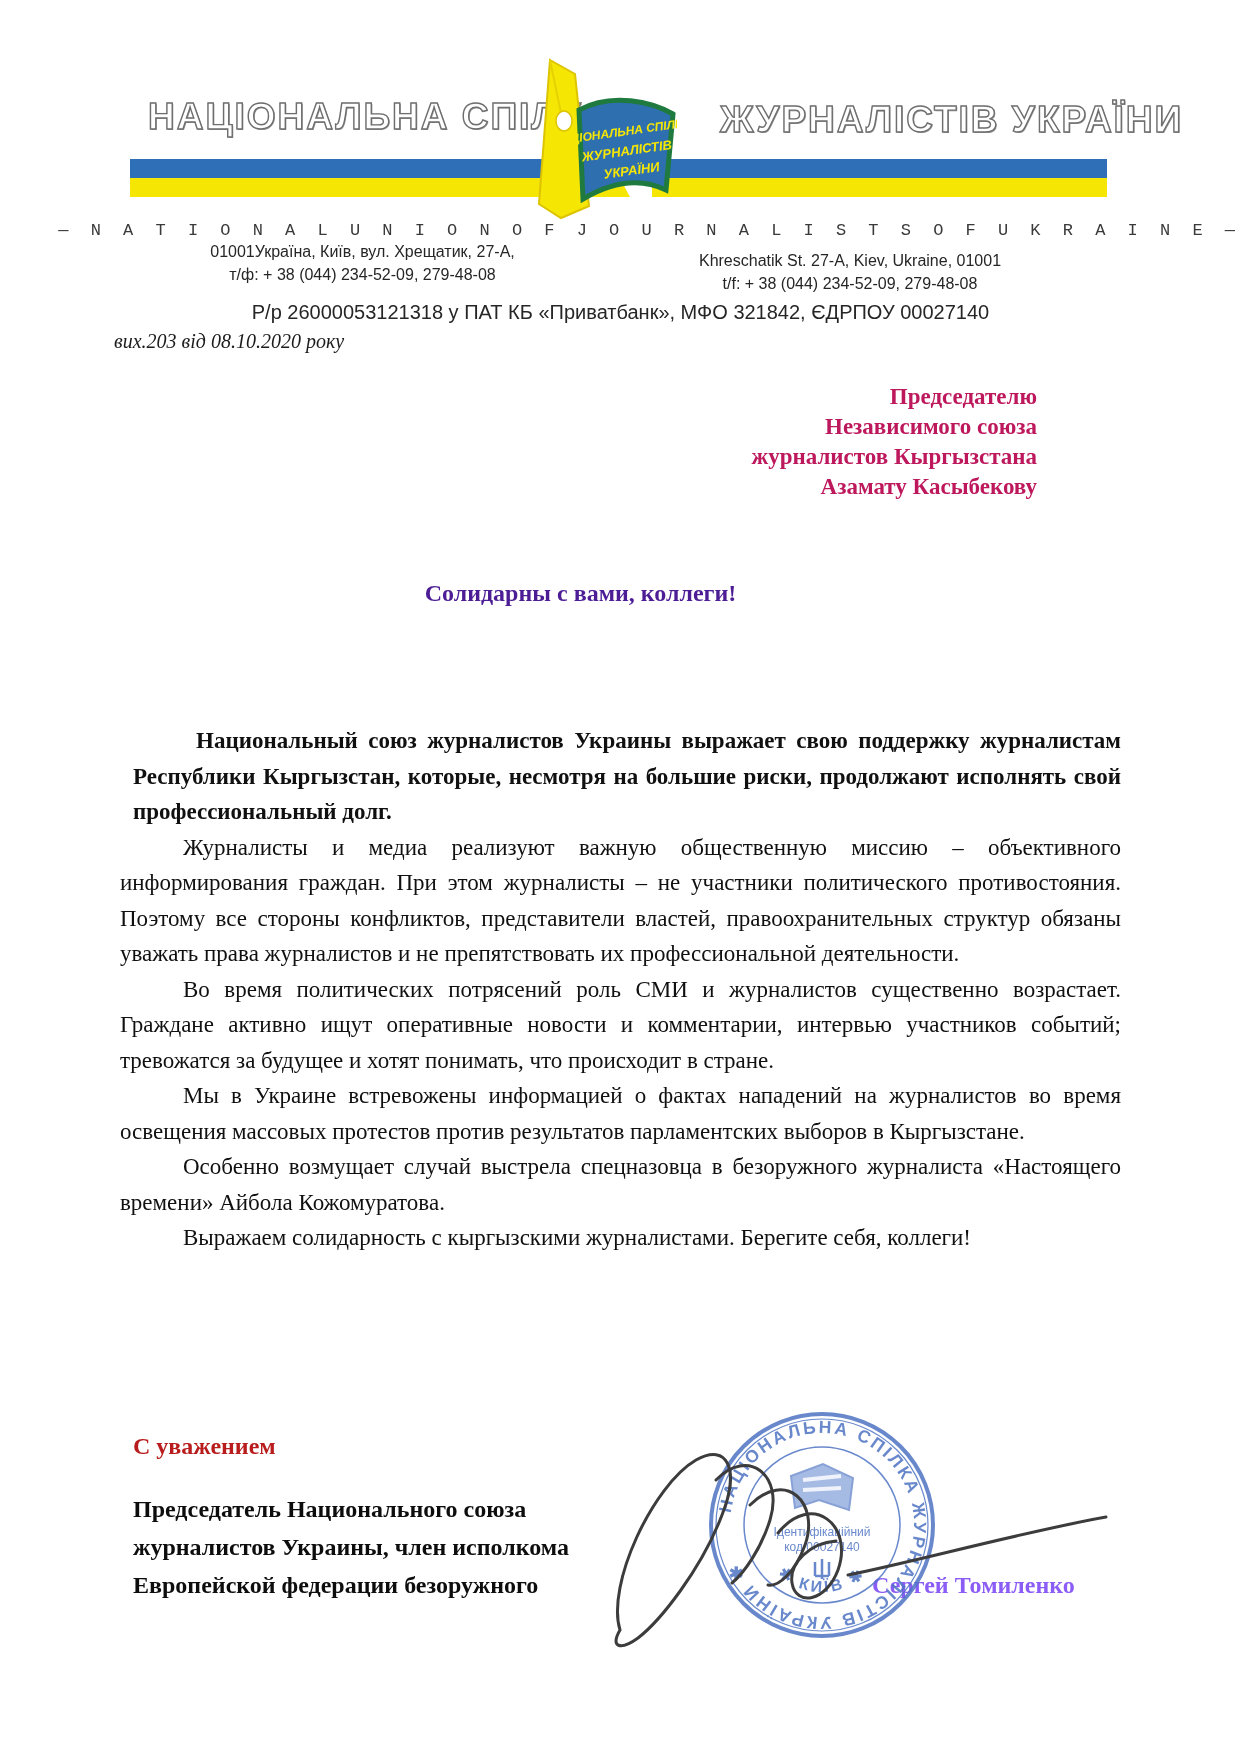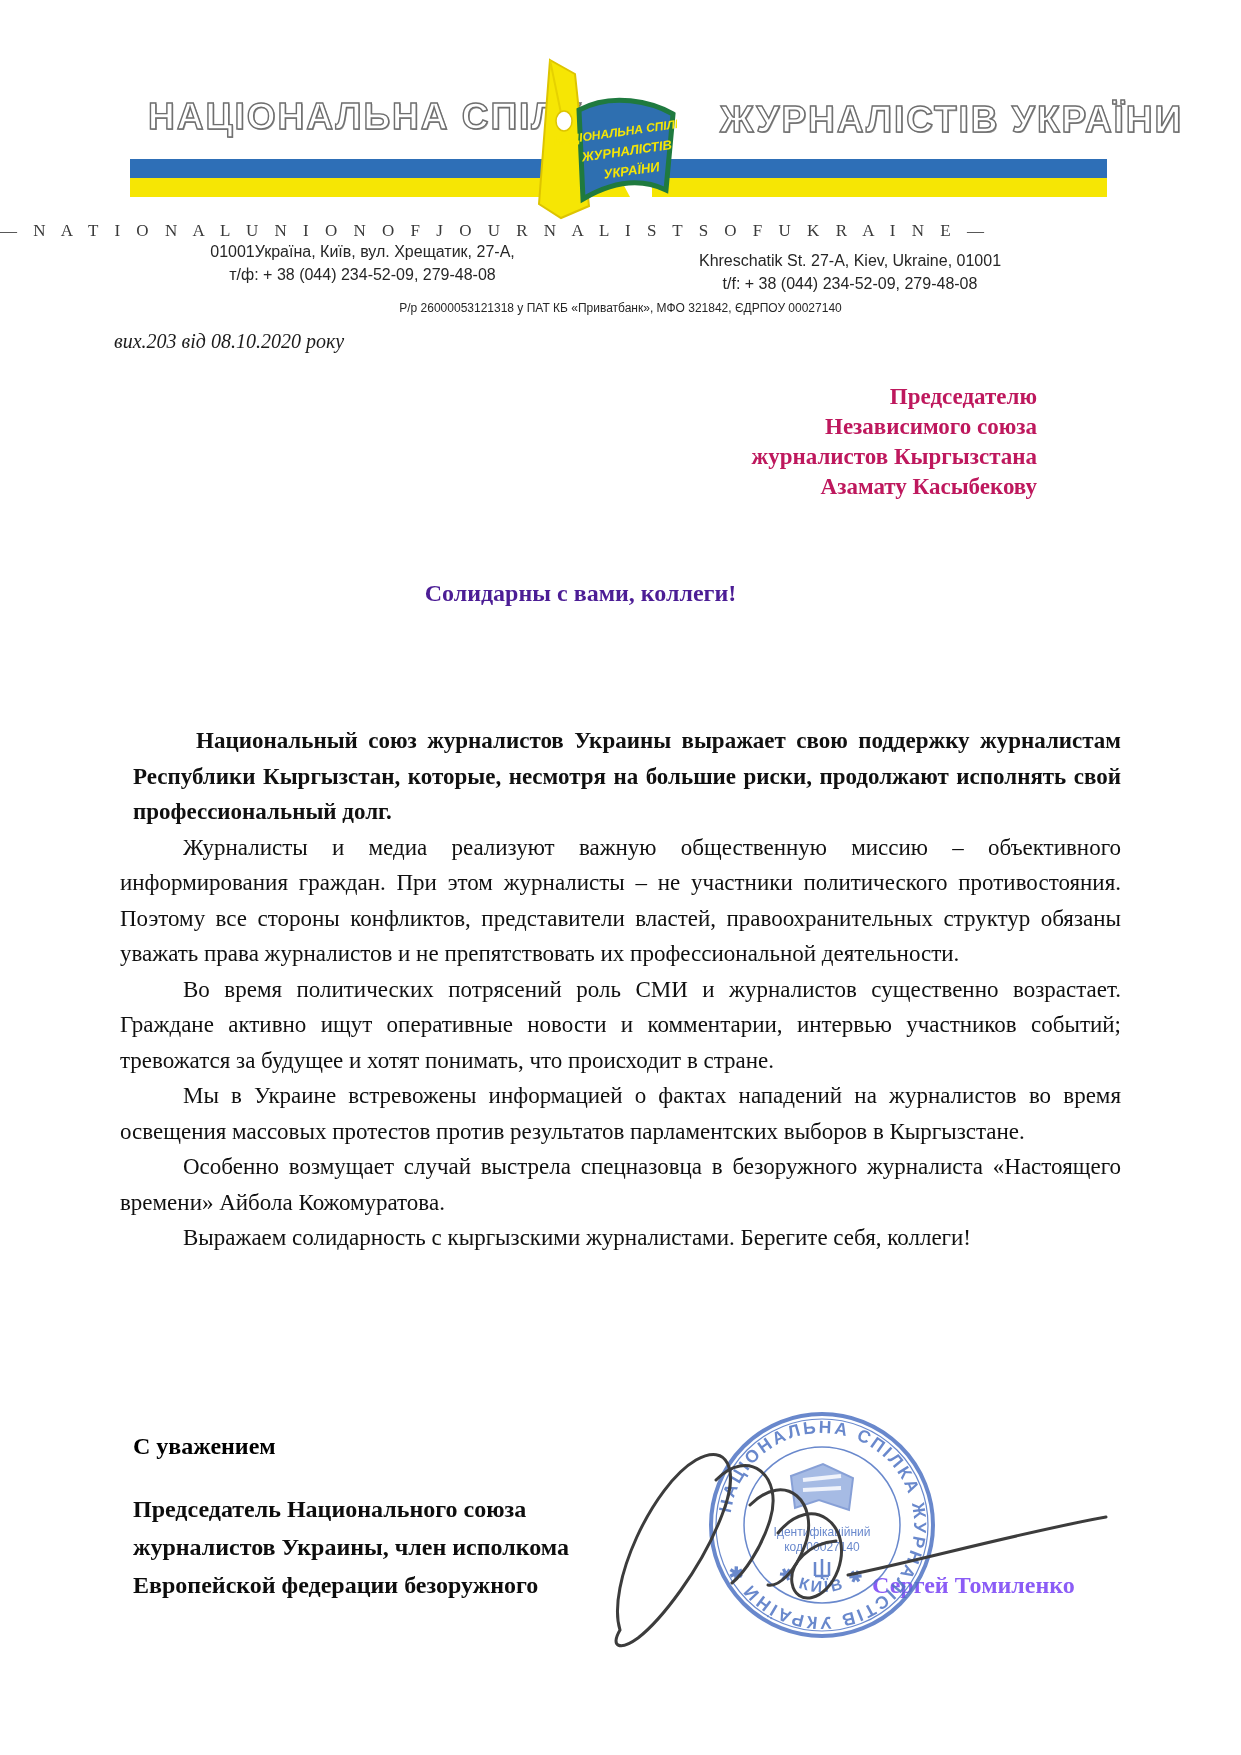--- a/index.html
+++ b/index.html
@@ -20,48 +20,48 @@
   .org-right{left:676px;top:99px;padding-left:44px;}
   .stripe{position:absolute;height:19px;}
   .stripe.blue{background:#2e6fb7;top:159px;}
   .stripe.yellow{background:#f6e604;top:178px;}
   .stripe.l-blue{left:130px;width:450px;clip-path:polygon(0 0,100% 0,96% 100%,0 100%);}
   .stripe.l-yellow{left:130px;width:500px;clip-path:polygon(0 0,98% 0,100% 100%,0 100%);}
   .stripe.r-blue{left:656px;width:451px;}
   .stripe.r-yellow{left:652px;width:455px;}
   .logo{position:absolute;left:487px;top:58px;}
   .org-en{
-    position:absolute;left:0;top:221px;width:100%;text-align:left;
-    font-family:Liberation Serif, serif;
+    position:absolute;left:0;top:221px;width:100%;text-align:right;
+    font-family:Liberation Mono, monospace;
     font-size:17px;letter-spacing:6px;color:#3a3a3a;white-space:nowrap;
   }
   .addr{
     position:absolute;font-family:"Liberation Sans","DejaVu Sans",sans-serif;
     font-size:16px;line-height:23px;color:#262626;text-align:center;
   }
   .addr-ua{left:165px;top:240px;width:395px;}
   .addr-en{left:645px;top:249px;width:410px;}
   .bank{
     position:absolute;left:0;top:301px;width:100%;text-align:center;
-    font-family:"Liberation Sans","DejaVu Sans",sans-serif;font-size:12px;color:#262626;
+    font-family:"Liberation Sans","DejaVu Sans",sans-serif;font-size:20px;color:#262626;
   }
   
   .ref{position:absolute;left:114px;top:330px;font-style:italic;font-size:20px;color:#1c1c1c;}
   .recipient{
     position:absolute;left:120px;top:382px;width:917px;
     text-align:right;font-weight:bold;font-size:23px;line-height:30px;color:#be185d;
   }
   .subject{
     position:absolute;left:120px;top:580px;width:1001px;padding-right:80px;box-sizing:border-box;
     text-align:center;font-weight:bold;font-size:24px;color:#4c1d95;
   }
   .body-text{position:absolute;left:120px;top:723px;width:1001px;font-size:23px;line-height:35.5px;color:#101010;}
   .body-text p{margin:0;text-align:justify;text-indent:63px;}
   .body-text p.bold{font-weight:bold;margin-left:13px;}
-  .closing{position:absolute;left:133px;top:1433px;font-weight:bold;font-size:24px;color:#000000;}
+  .closing{position:absolute;left:133px;top:1433px;font-weight:bold;font-size:24px;color:#b91c1c;}
   .signer-title{position:absolute;left:133px;top:1490px;font-weight:bold;font-size:24px;line-height:38px;color:#0d0d0d;}
   .signer-name{position:absolute;left:872px;top:1572px;font-weight:bold;font-size:24px;color:#8b5cf6;white-space:nowrap;}
   .stamp{position:absolute;left:703px;top:1406px;opacity:.85;}
   .signature{position:absolute;left:598px;top:1425px;}
 </style>
 </head>
 <body>
 
 <div class="page">
 

